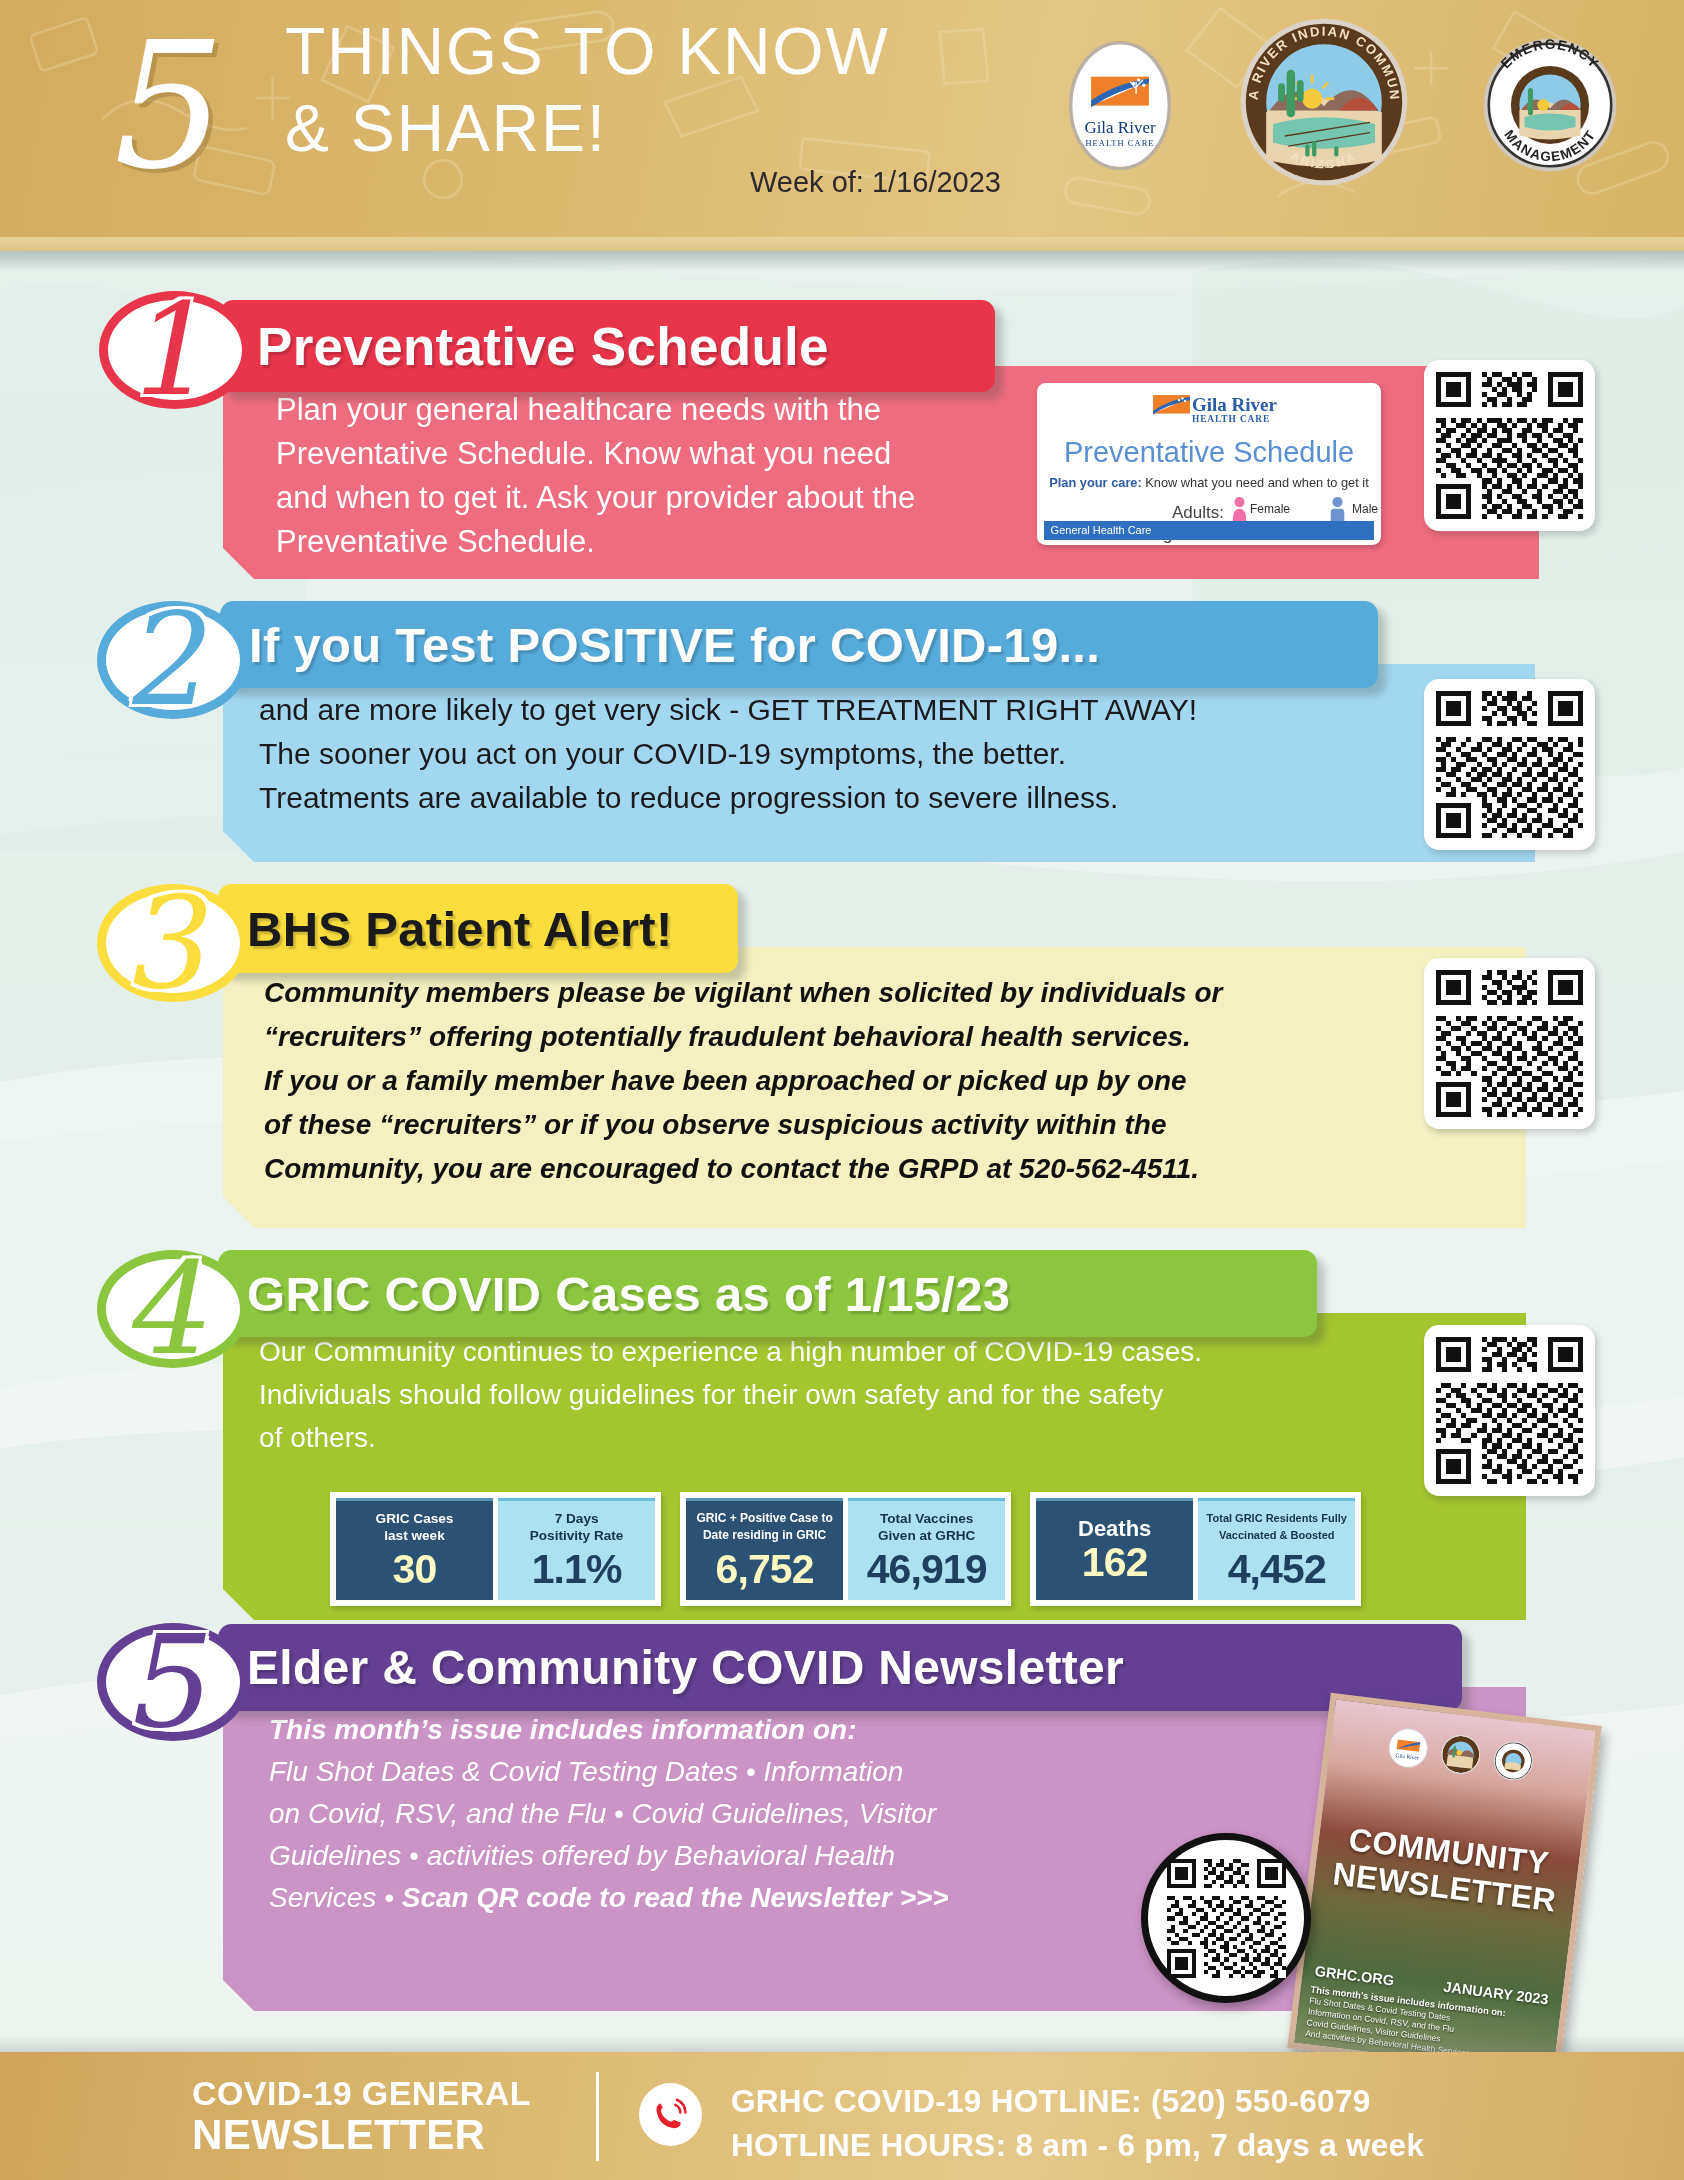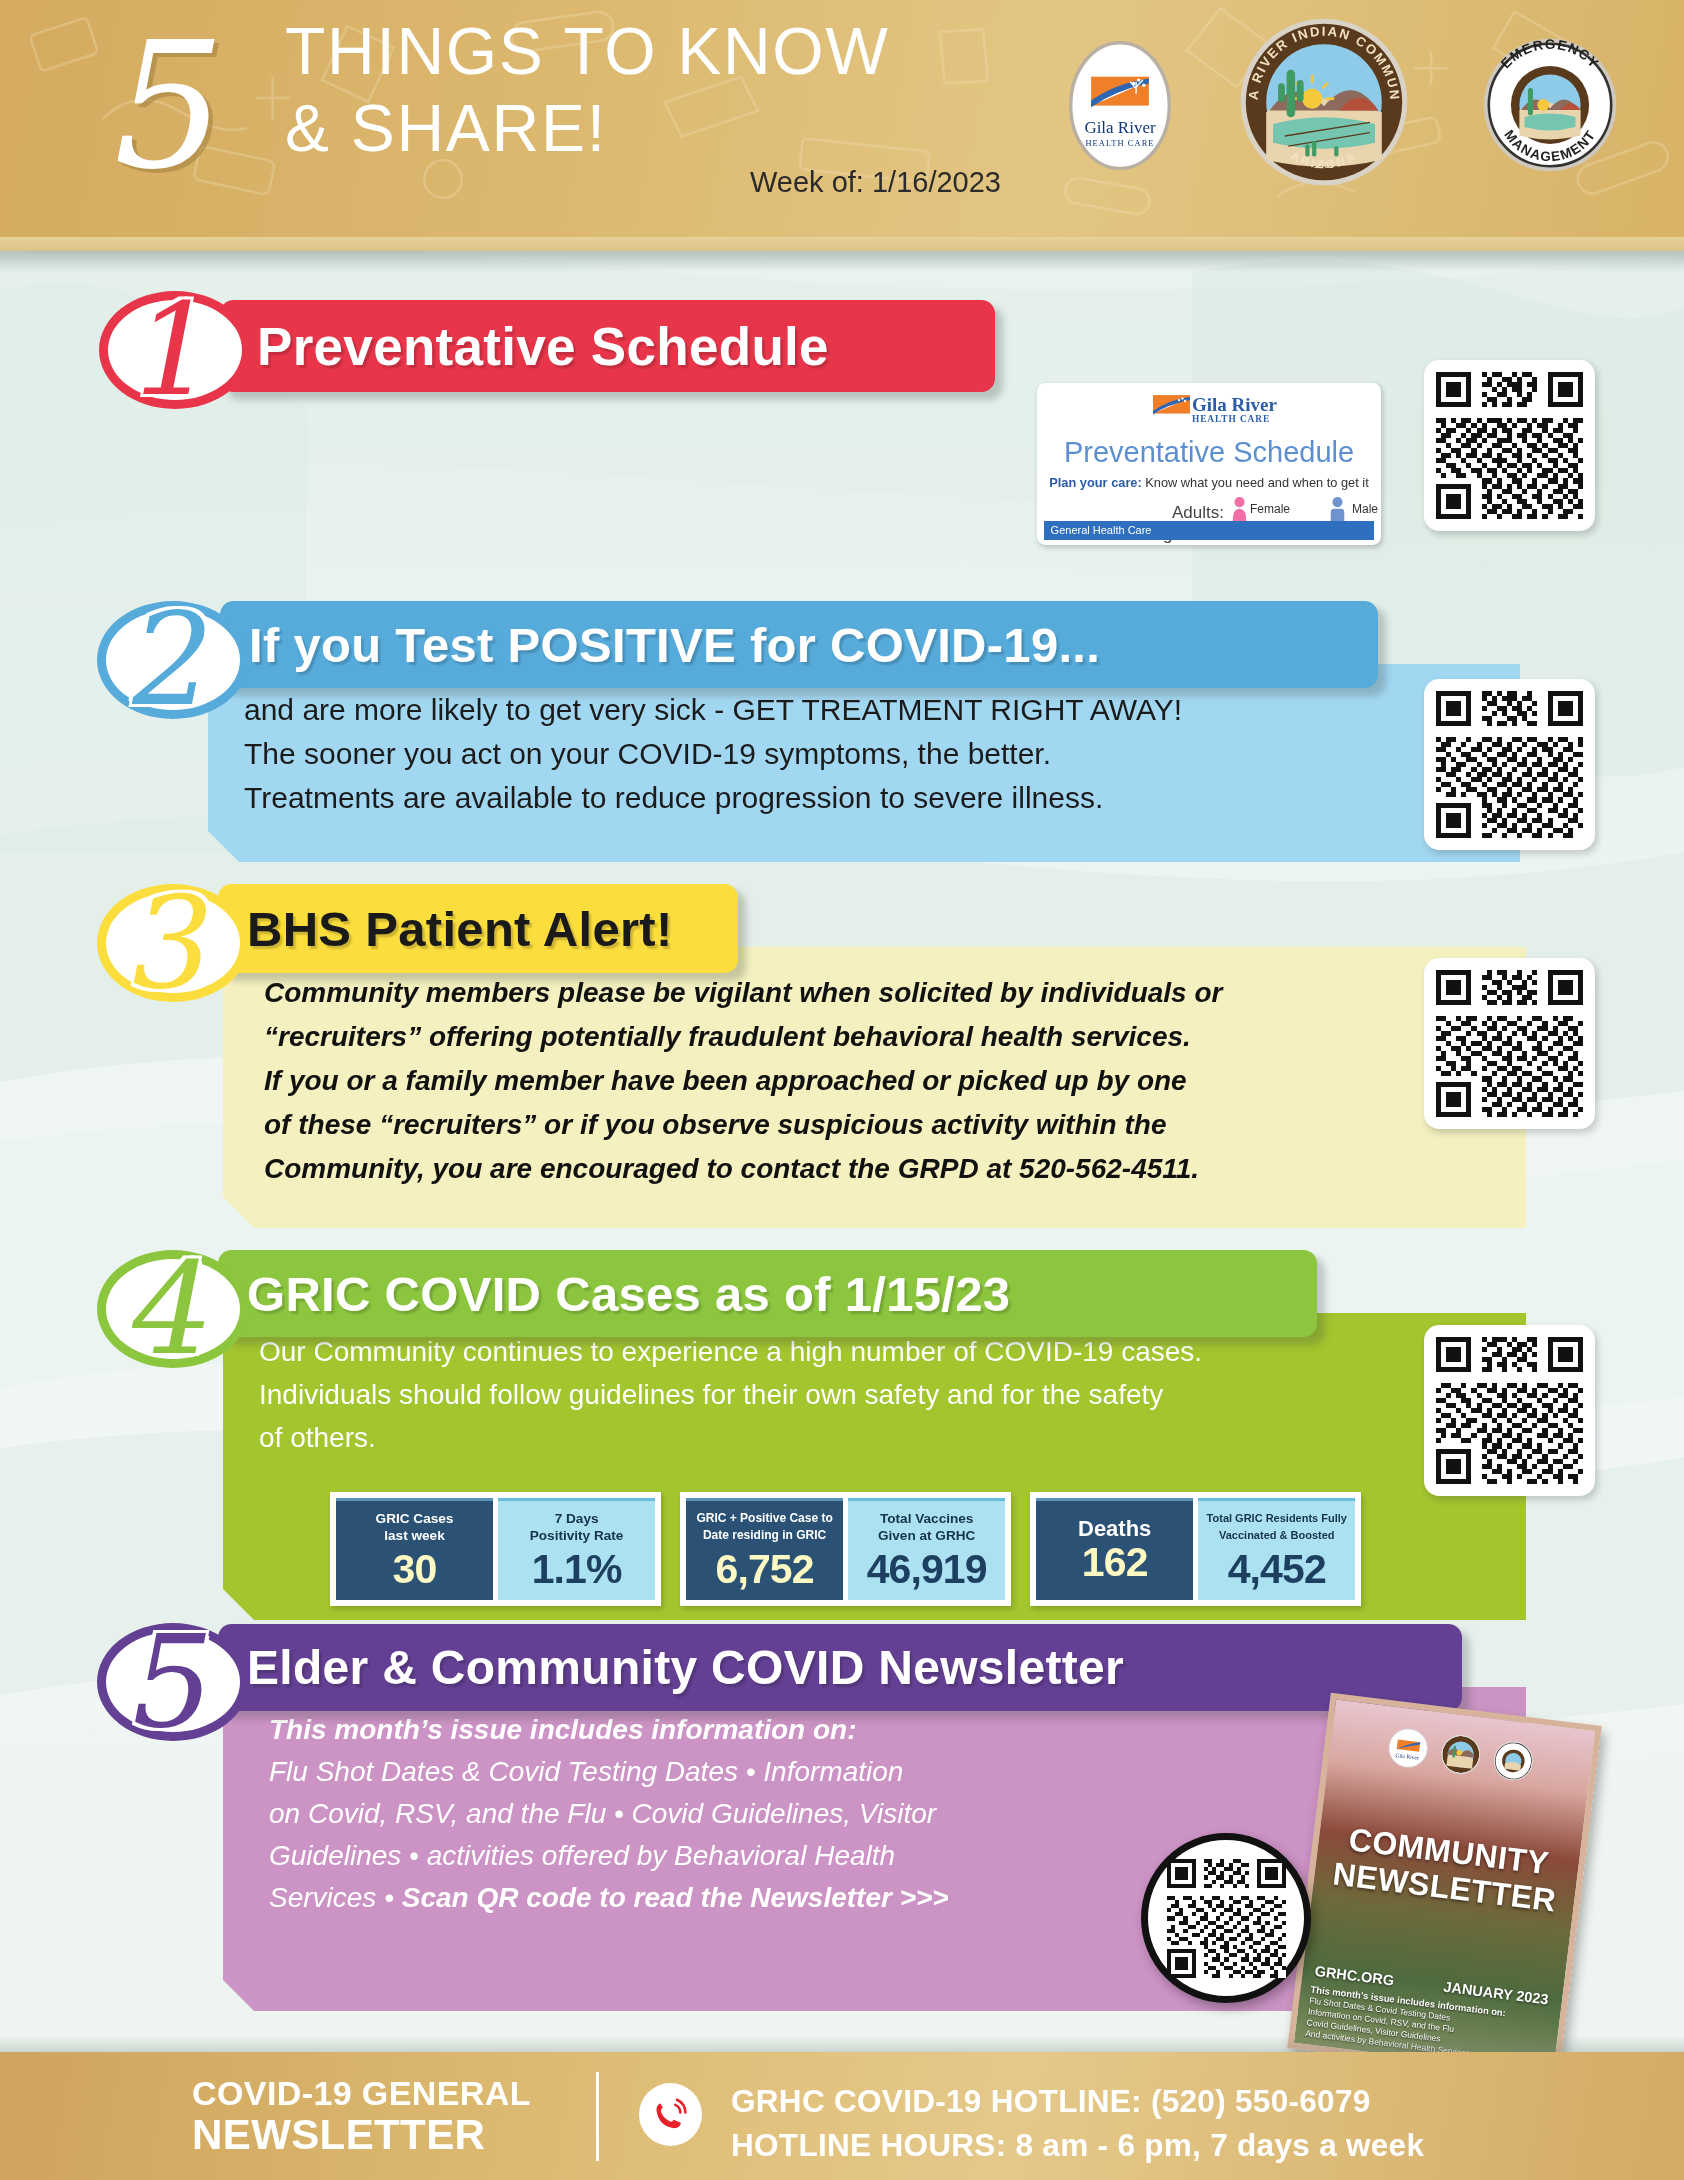--- a/index.html
+++ b/index.html
@@ -322,20 +322,25 @@
       <path id="emBot" d="M18 84 a62 62 0 0 0 124 0" fill="none"></path>
       <text font-size="16" font-weight="bold" fill="#222" font-family="Liberation Sans, sans-serif" letter-spacing="1.5">
         <textPath href="#emBot" startOffset="50%" text-anchor="middle">MANAGEMENT</textPath>
       </text>
     </svg>
   </div>
 
   <div class="hdr-bottom"></div>
   <div class="hdr-shadow"></div>
 
+  <div class="body-panel" style="left:223px;top:366px;width:1316px;height:213px;">
+    <div class="s1-body" style="position:absolute;inset:0;
+        clip-path: polygon(0 0, 100% 0, 100% 100%, 31px 100%, 0 calc(100% - 31px));"></div>
+    <div class="txt" style="left:53px;top:22px;width:673px;color:#fff;font-size:31px;line-height:44px;">Plan your general healthcare needs with the Preventative Schedule. Know what you need and when to get it. Ask your provider about the Preventative Schedule.</div>
+  </div>
 
   <div class="hdrbar s1-hdr" style="left:220px;top:300px;width:775px;height:92px;">
     <span style="font-size:53px;margin-left:37px;">Preventative Schedule</span>
   </div>
 
   <div class="badge" style="left:94px;top:286px;color:#e8354a;">
     <div class="ring"></div>
     <div class="num">1</div>
   </div>
 
@@ -583,21 +588,21 @@
           <rect x="12" y="28" width="1" height="1"></rect>
           <rect x="15" y="28" width="2" height="1"></rect>
           <rect x="18" y="28" width="2" height="1"></rect>
         <rect x="21" y="28" width="1" height="1"></rect>
           <rect x="24" y="28" width="2" height="1"></rect>
           <rect x="28" y="28" width="1" height="1"></rect>
       </g>
     </svg>
   </div>
 
-  <div class="body-panel" style="left:208px;top:664px;width:1312px;height:198px;">
+  <div class="body-panel" style="left:223px;top:664px;width:1312px;height:198px;">
     <div class="s2-body" style="position:absolute;inset:0;
         clip-path: polygon(0 0, 100% 0, 100% 100%, 31px 100%, 0 calc(100% - 31px));"></div>
     <div style="position:absolute;left:36px;top:24px;color:#1b1b1b;font-size:30px;line-height:44px;font-family:'Liberation Sans',sans-serif;">
       <div>and are more likely to get very sick - GET TREATMENT RIGHT AWAY!</div>
       <div>The sooner you act on your COVID-19 symptoms, the better.</div>
       <div>Treatments are available to reduce progression to severe illness.</div>
     </div>
   </div>
 
   <div class="hdrbar s2-hdr" style="left:220px;top:601px;width:1158px;height:87px;">

